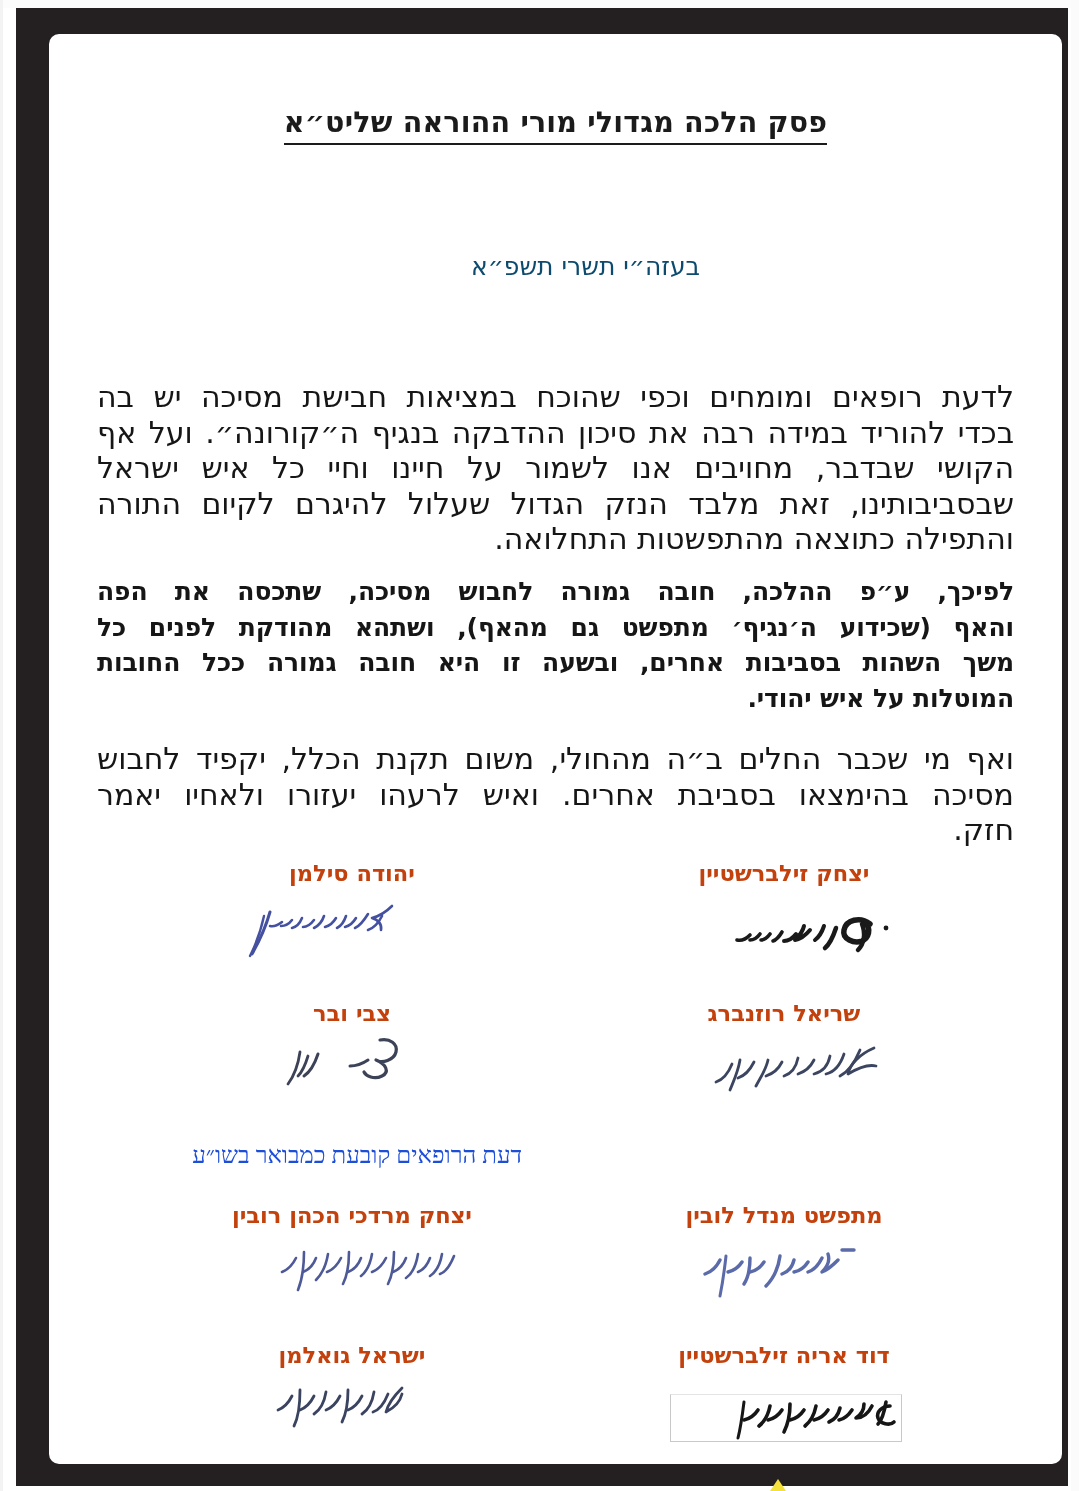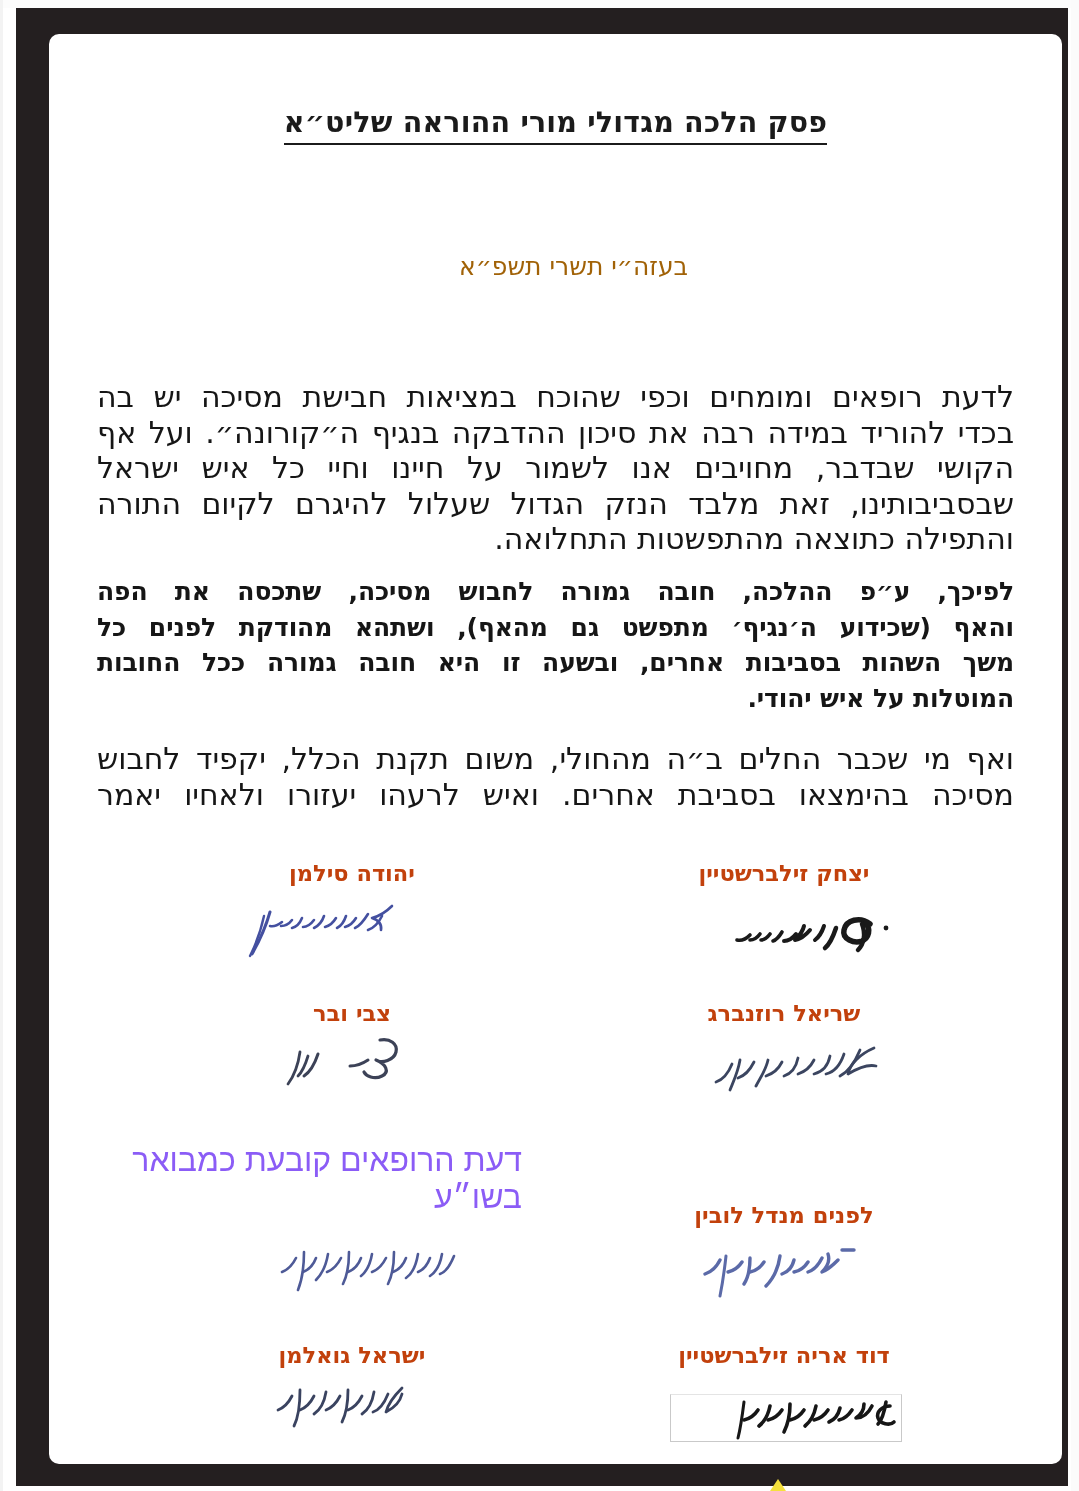--- a/index.html
+++ b/index.html
@@ -89,27 +89,27 @@
   }
   #doc-title span.ul {
     border-bottom: 2.6px solid #1b1b1b;
     padding-bottom: 4px;
   }
 
   
   #date-line {
     position: absolute;
     top: 218px;
-    right: 12px;
+    right: 0;
     width: 1013px;
     text-align: center;
     padding-left: 60px;
     box-sizing: border-box;
     font-size: 25px;
-    color: #a16207;
+    color: #0c4a6e;
     font-family: "DejaVu Sans", sans-serif;
   }
 
   
   .body-block {
     position: absolute;
     right: 48px;
     width: 917px;
     text-align: justify;
     text-align-last: justify;
@@ -179,23 +179,23 @@
   #sig-row-3 { top: 1168px; }
   #sig-row-4 { top: 1308px; }
 
   
   #doctors-note {
     position: absolute;
     top: 1108px;
     right: 540px;
     width: 440px;
     text-align: right;
-    font-size: 32px;
-    color: #8b5cf6;
-    font-family: Liberation Sans, sans-serif;
+    font-size: 24px;
+    color: #1d4ed8;
+    font-family: Liberation Serif, serif;
   }
 
   
   .sig-scanbox {
     position: absolute;
     border: 1px solid #c9c9c9;
     border-top-color: #e4e4e4;
   }
 </style>
 </head>
@@ -227,20 +227,21 @@
       <div id="para-2" class="body-block">
         <p>לפיכך, ע״פ ההלכה, חובה גמורה לחבוש מסיכה, שתכסה את הפה</p>
         <p>והאף (שכידוע ה׳נגיף׳ מתפשט גם מהאף), ושתהא מהודקת לפנים כל</p>
         <p>משך השהות בסביבות אחרים, ובשעה זו היא חובה גמורה ככל החובות</p>
         <p class="last">המוטלות על איש יהודי.</p>
       </div>
 
       <div id="para-3" class="body-block">
         <p>ואף מי שכבר החלים ב״ה מהחולי, משום תקנת הכלל, יקפיד לחבוש</p>
         <p>מסיכה בהימצאו בסביבת אחרים. ואיש לרעהו יעזורו ולאחיו יאמר</p>
+        <p class="last">חזק.</p>
       </div>
 
       <div id="sig-row-1" class="sig-row">
         <div class="sig-cell right">
           <div class="sig-name">יצחק זילברשטיין</div>
           <div class="sig-mark">
             <svg width="420" height="92" viewBox="0 0 420 92">
               <g fill="none" stroke="#1a1a1a" stroke-linecap="round" stroke-linejoin="round">
                 <circle cx="312" cy="34" r="2.4" fill="#1a1a1a" stroke="none"></circle>
                 <path d="M296 30 c-10 -8 -24 -4 -26 6 c-2 9 10 14 18 11 c7 -3 9 -12 4 -17" stroke-width="5.5"></path>
@@ -315,40 +316,41 @@
               </g>
             </svg>
           </div>
         </div>
       </div>
 
       <div id="doctors-note">דעת הרופאים קובעת כמבואר בשו״ע</div>
 
       <div id="sig-row-3" class="sig-row">
         <div class="sig-cell right">
-          <div class="sig-name">לפנים מנדל לובין</div>
+          <div class="sig-name">מתפשט מנדל לובין</div>
           <div class="sig-mark">
             <svg width="420" height="92" viewBox="0 0 420 92">
               <g fill="none" stroke="#5b6aa8" stroke-linecap="round" stroke-linejoin="round" stroke-width="3.4">
                 <path d="M268 14 h12"></path>
                 <path d="M264 24 c-6 6 -10 10 -16 12 c6 -6 8 -12 6 -18"></path>
                 <path d="M248 22 c-4 8 -8 12 -14 14"></path>
                 <path d="M234 26 c-4 6 -8 9 -14 10"></path>
                 <path d="M220 24 c-2 8 -6 12 -12 14"></path>
                 <path d="M206 20 c-2 14 -8 24 -14 30"></path>
                 <path d="M190 26 c-4 6 -8 9 -14 10"></path>
                 <path d="M176 22 c0 12 -2 20 -6 26"></path>
                 <path d="M168 26 c-4 6 -9 9 -14 10"></path>
                 <path d="M152 20 c-2 18 -4 30 -6 40" stroke-width="3"></path>
                 <path d="M146 24 c-4 8 -9 12 -15 14"></path>
               </g>
             </svg>
           </div>
         </div>
         <div class="sig-cell left">
+          <div class="sig-name">יצחק מרדכי הכהן רובין</div>
           <div class="sig-mark">
             <svg width="420" height="92" viewBox="0 0 420 92">
               <g fill="none" stroke="#4e5a97" stroke-linecap="round" stroke-linejoin="round" stroke-width="2.6">
                 <path d="M312 20 c-4 10 -8 16 -14 18"></path>
                 <path d="M300 18 c-2 12 -6 18 -12 22"></path>
                 <path d="M288 22 c-3 8 -7 12 -12 14"></path>
                 <path d="M276 18 c-2 12 -6 20 -12 24"></path>
                 <path d="M264 22 c-3 8 -8 12 -13 14"></path>
                 <path d="M252 16 c0 14 -2 24 -6 32"></path>
                 <path d="M244 22 c-4 8 -9 12 -14 14"></path>

